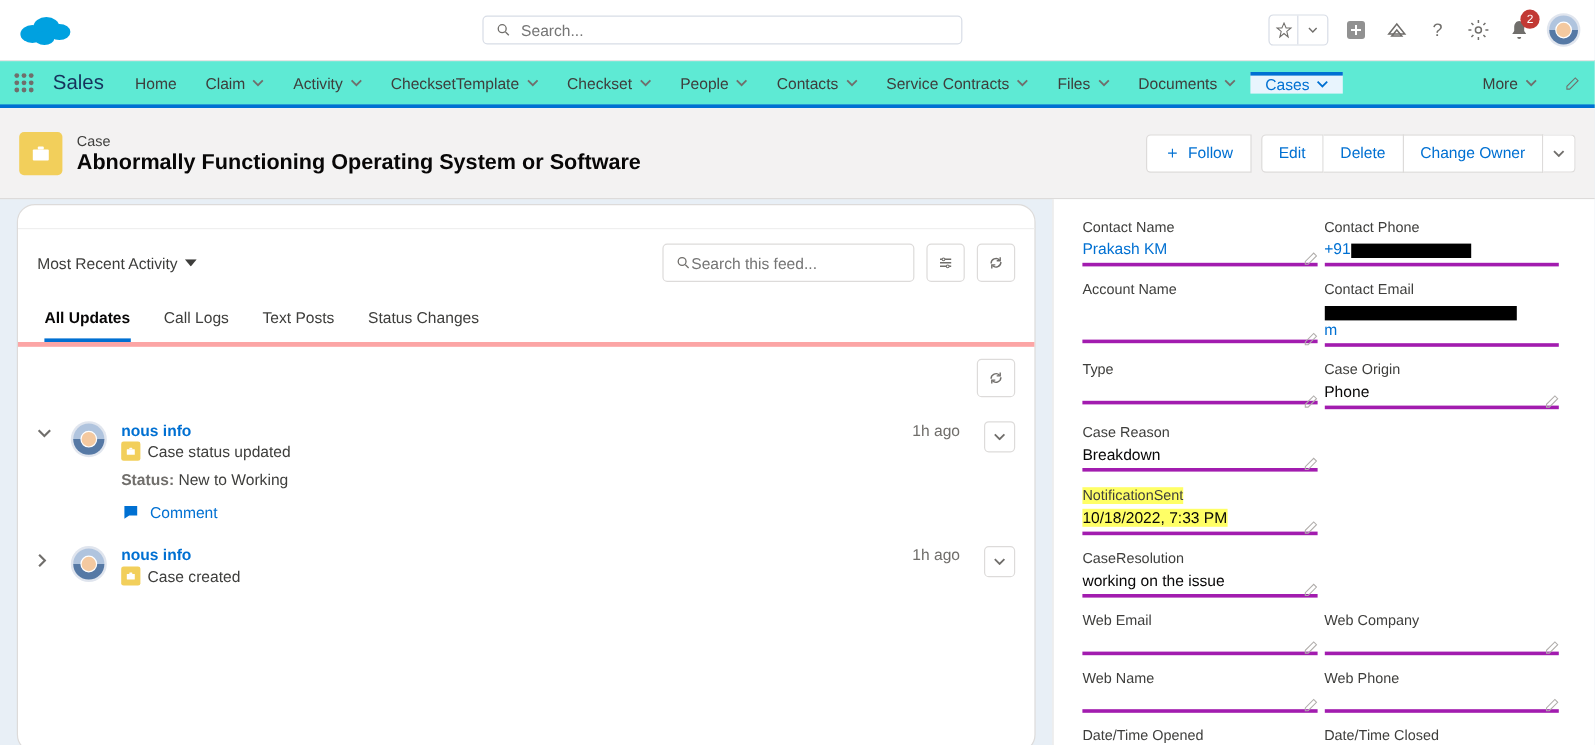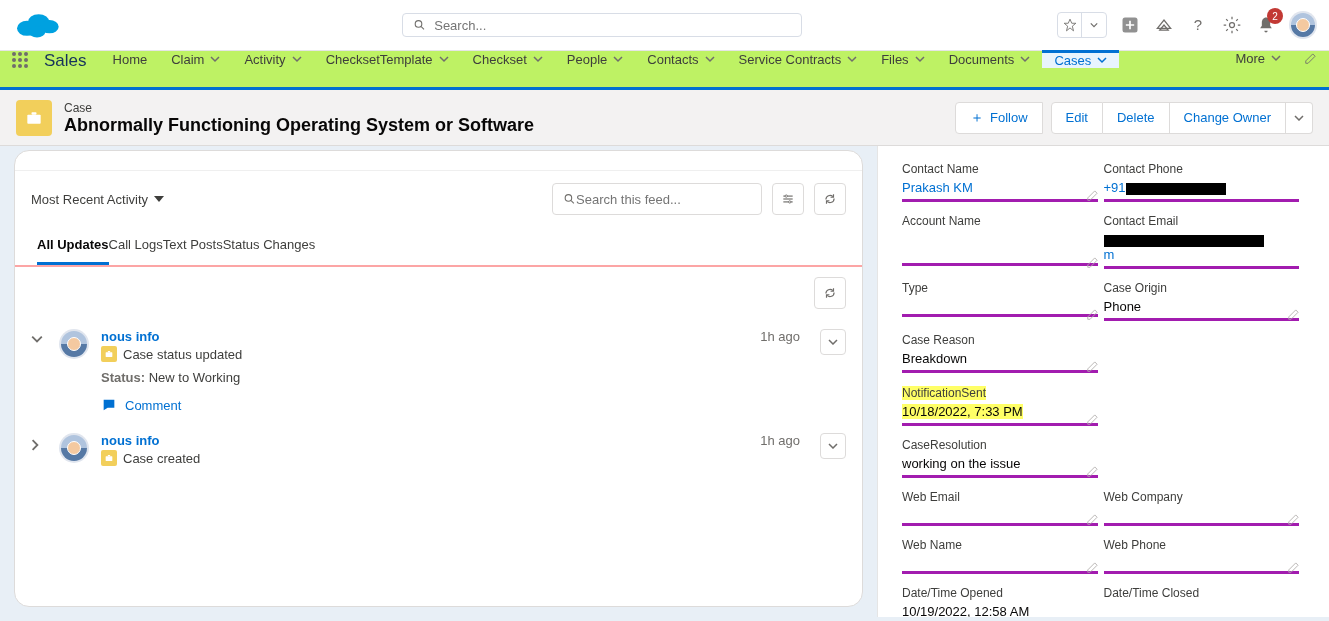--- a/index.html
+++ b/index.html
@@ -18,33 +18,33 @@
   .fav-box > div { width: 24px; height: 24px; display: flex; align-items: center; justify-content: center; border-right: 1px solid #d8dde6; }
   .fav-box > div:last-child { border-right: none; }
   .hicon { width: 22px; height: 22px; display: flex; align-items: center; justify-content: center; color: #706e6b; position: relative; }
   .hicon svg { width: 20px; height: 20px; }
   .notif-badge { position: absolute; top: -6px; right: -6px; background: #c23934; color: #fff; border-radius: 50%; width: 16px; height: 16px; font-size: 10px; display: flex; align-items: center; justify-content: center; }
   .avatar-sm { width: 28px; height: 28px; border-radius: 50%; background: #e0e5ee; display: flex; align-items: center; justify-content: center; }
   .avatar-sm-inner { width: 24px; height: 24px; border-radius: 50%; background: linear-gradient(#b0c4de 0 50%, #5679a5 50% 100%); display:flex; align-items:center; justify-content:center;}
   .astro-face { width:14px;height:14px;border-radius:50%;background:#f4c9a0;border:1.5px solid #fff; }
 
   
-  .nav { height: 40px; background: #bef264; border-top: 1px solid #e5e5e5; border-bottom: 3px solid #0070d2; display: flex; align-items: flex-start; }
+  .nav { height: 40px; background: #5eead4; border-top: 1px solid #e5e5e5; border-bottom: 3px solid #0070d2; display: flex; align-items: center; }
   .app-launcher { width: 40px; display: flex; align-items: center; justify-content: center; }
   .app-launcher svg { width: 18px; height: 18px; }
   .app-name { font-size: 17px; font-weight: 400; color: #16325c; display: flex; align-items: center; padding: 0 14px 0 4px; }
   .nav-items { display: flex; align-items: stretch; }
   .nav-item { display: flex; align-items: center; padding: 0 12px; color: #3e3e3c; gap: 6px; cursor: pointer; }
   .nav-item.active { background: #e8f4fd; color: #0070d2; border-top: 3px solid #0070d2; margin-top: -1px; }
   .chev svg { width: 10px; height: 10px; }
   .nav-more { margin-left: auto; display: flex; align-items: center; padding: 0 12px; gap: 6px; }
   .nav-edit { width: 36px; display: flex; align-items: center; justify-content: center; color: #706e6b; }
 
   
-  .record-header { height: 56px; background: #f3f2f2; display: flex; align-items: center; padding: 0 16px; border-bottom: 1px solid #dddbda; }
+  .record-header { height: 76px; background: #f3f2f2; display: flex; align-items: center; padding: 0 16px; border-bottom: 1px solid #dddbda; }
   .record-icon { width: 36px; height: 36px; background: #f2cf5b; border-radius: 4px; display: flex; align-items: center; justify-content: center; margin-right: 12px; }
   .record-icon svg { width: 20px; height: 20px; fill: #fff; }
   .record-titles small { font-size: 12px; color: #3e3e3c; }
   .record-titles h1 { font-size: 18px; color: #080707; font-weight: 700; }
   .record-actions { margin-left: auto; display: flex; gap: 0; }
   .btn { height: 32px; padding: 0 14px; border: 1px solid #dddbda; background: #fff; color: #0070d2; font-size: 13px; display: flex; align-items: center; gap: 6px; cursor: pointer; }
   .btn:first-child { border-radius: 4px 0 0 4px; }
   .btn.dd { border-radius: 0 4px 4px 0; padding: 0 8px; }
   .btn + .btn { border-left: none; }
   .btn-group { display:flex; }
@@ -59,21 +59,21 @@
   
   .feed-card { background: #fff; border-radius: 15px; border: 1px solid #dddbda; margin-top: 4px; height: 100%; display: flex; flex-direction: column; }
   .feed-top-gap { height: 20px; border-bottom: 1px solid #efefef; }
   .feed-controls { display: flex; align-items: center; padding: 12px 16px; gap: 10px; }
   .feed-controls .lbl { color: #3e3e3c; display: flex; align-items: center; gap: 6px; }
   .feed-controls .spacer { flex: 1; }
   .feed-search { width: 210px; height: 32px; border: 1px solid #dddbda; border-radius: 4px; display: flex; align-items: center; padding: 0 10px; }
   .feed-search input { border: none; outline: none; width: 100%; font-size: 13px; }
   .icon-btn { width: 32px; height: 32px; border: 1px solid #dddbda; border-radius: 4px; background: #fff; display: flex; align-items: center; justify-content: center; cursor: pointer; }
 
-  .tabs { display: flex; padding: 0 22px; border-bottom: 2px solid #fca5a5; }
+  .tabs { display: flex; gap: 28px; padding: 0 22px; border-bottom: 4px solid #fca5a5; }
   .tab { padding: 10px 0; color: #3e3e3c; cursor: pointer; }
   .tab.active { color: #080707; font-weight: 600; border-bottom: 3px solid #0070d2; }
 
   .feed-refresh-row { display: flex; justify-content: flex-end; padding: 10px 16px; }
   .feed-items { padding: 0 16px 16px 16px; }
   .feed-item { display: flex; gap: 12px; padding: 10px 0; }
   .expand-col { width: 16px; display: flex; align-items: flex-start; padding-top: 6px; color:#706e6b; }
   .avatar { width: 30px; height: 30px; border-radius: 50%; background: #e0e5ee; display:flex;align-items:center;justify-content:center; }
   .avatar-inner { width:26px;height:26px;border-radius:50%;background:linear-gradient(#b0c4de 0 50%, #5679a5 50% 100%);display:flex;align-items:center;justify-content:center; }
   .feed-body { flex: 1; }

